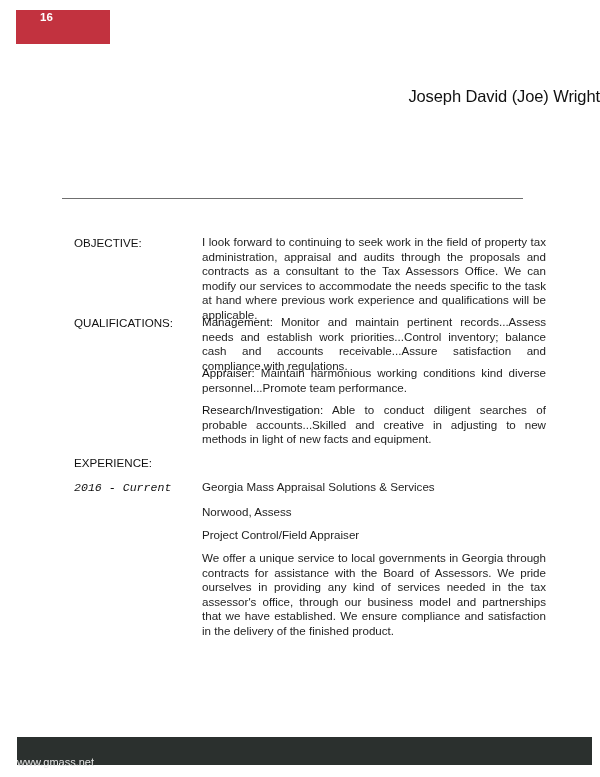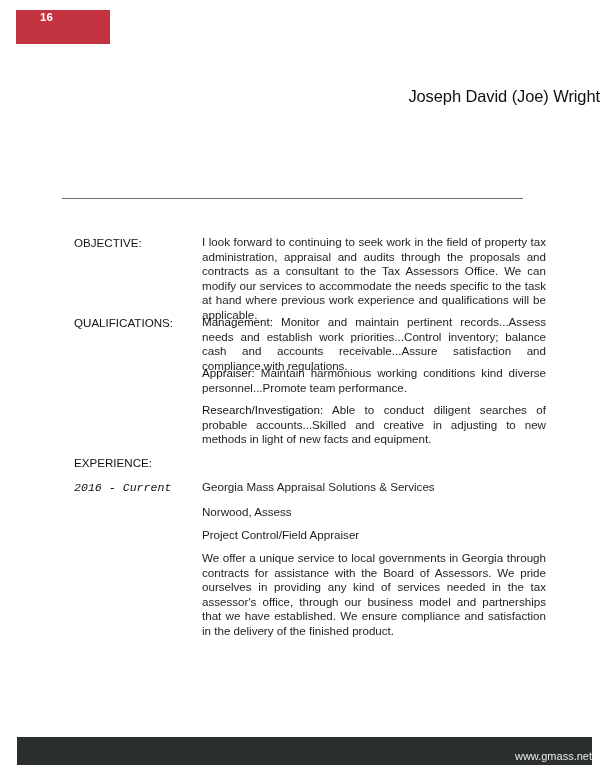--- a/index.html
+++ b/index.html
@@ -33,21 +33,21 @@
     font-size: 11.6px; line-height: 14.5px; text-align: justify;
     color: #1e1e1e;
   }
   .col p { margin: 0; }
   .col b { font-weight: normal; color: #111; }
   .footer {
     position: absolute; left: 17px; top: 737px; width: 575px; height: 28px;
     background: #2b302e;
   }
   .footer-text {
-    position: absolute; left: 0; width: 100%; top: 13px; text-align: right;
+    position: absolute; left: 0; width: 100%; top: 19px; text-align: left;
     color: #e8e8e8; font-size: 11px;
   }
 </style>
 </head>
 <body>
 
 <div class="page-tab">
   <span class="page-num">16</span>
 </div>
 

